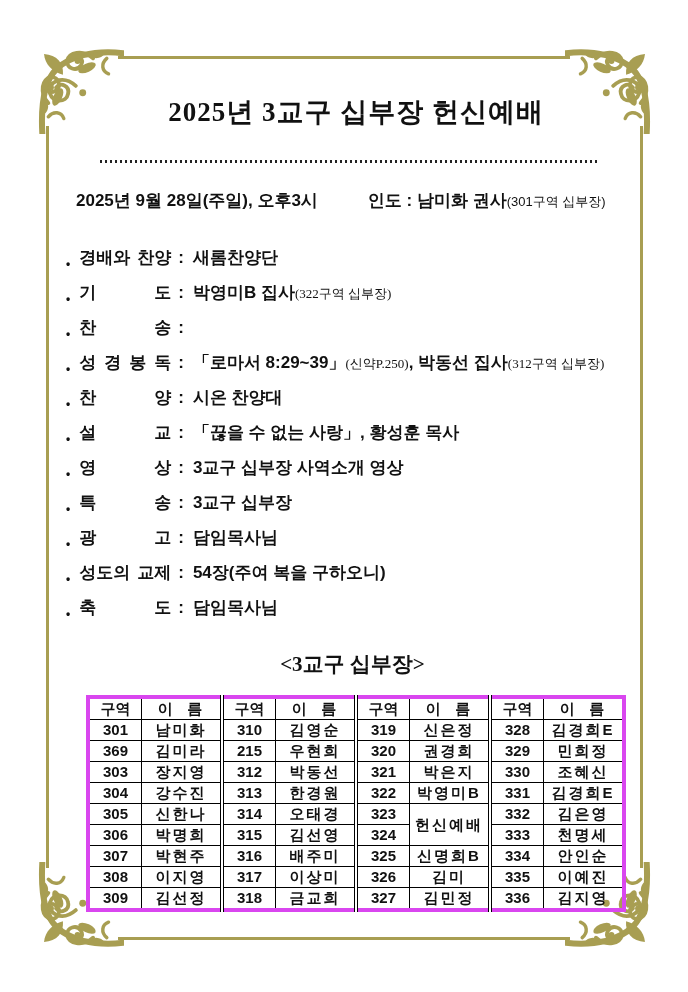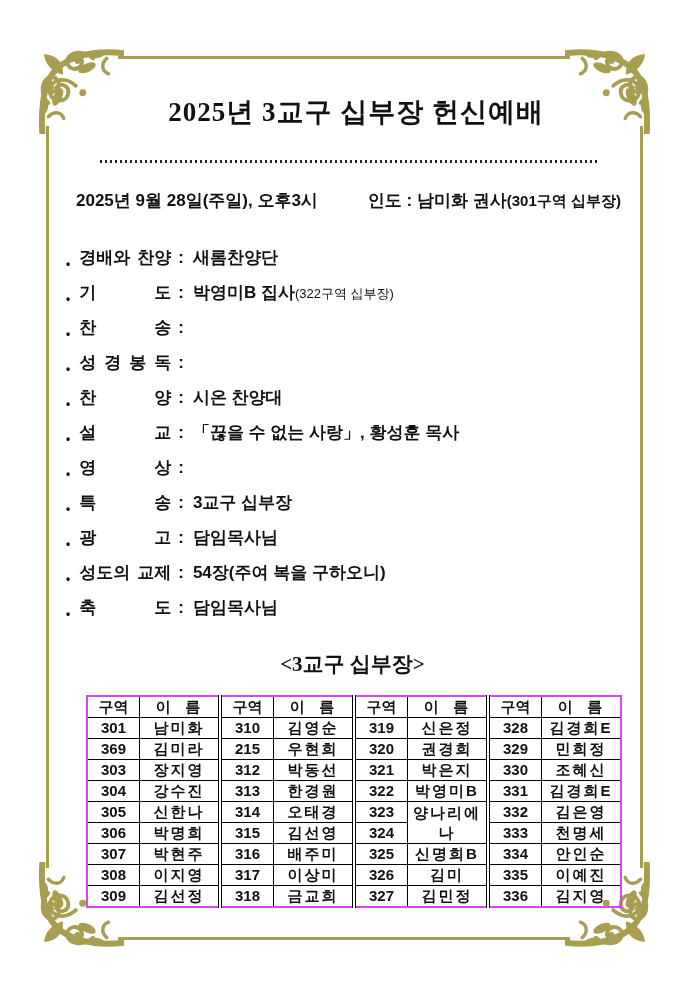--- a/index.html
+++ b/index.html
@@ -26,36 +26,36 @@
   }
   .dotted{
     position:absolute;top:160px;left:100px;width:500px;height:3px;
     background:repeating-linear-gradient(90deg,#222 0 2px,transparent 2px 5px);
   }
   .dateline{
     position:absolute;top:189px;left:76px;right:40px;
     font-size:17px;font-weight:700;white-space:nowrap;
   }
   .dateline .leader{margin-left:50px;}
-  .small{font-size:15px;font-weight:700;}
+  .small{font-size:13px;font-weight:400;}
 
   #program-list{position:absolute;top:246px;left:66px;right:30px;margin:0;padding:0;list-style:none;}
   .program-item{display:flex;align-items:baseline;height:35px;font-size:17px;font-weight:700;white-space:nowrap;}
   .bullet{align-self:center;font-size:12px;margin-right:9px;line-height:1;}
   .label{display:flex;justify-content:space-between;width:92px;flex:0 0 92px;}
   .colon{margin:0 9px 0 7px;}
-  .value .seg.small{font-size:13px;font-weight:400;}
+  .value .seg.small{font-size:13px;font-weight:400;font-family:Liberation Serif, serif;}
 
   .roster-title{
     position:absolute;top:650px;left:0;right:0;text-align:center;margin:0;
     font-family:"Liberation Serif",serif;font-size:21px;font-weight:700;padding-left:17px;
   }
   #roster-table{
     position:absolute;top:695px;left:86px;
-    border-collapse:collapse;border:2px solid #d946ef;
+    border-collapse:collapse;border:4px solid #d946ef;
     font-size:15px;font-weight:700;table-layout:fixed;
   }
   #roster-table th,#roster-table td{
     border:1px solid #000;text-align:center;padding:0;height:20px;line-height:20px;
   }
   #roster-table .zone{width:51px;}
   #roster-table .name{width:78px;letter-spacing:2px;}
   #roster-table th{white-space:pre;letter-spacing:0;}
   #roster-table .gs{border-left:4px double #000;}
 </style>
@@ -141,20 +141,21 @@
       </li>
       <li class="program-item">
         <span class="bullet">•</span>
         <span class="label">
           <span class="word">성</span>
           <span class="word">경</span>
           <span class="word">봉</span>
           <span class="word">독</span>
         </span>
         <span class="colon">:</span>
+        <span class="value"><span class="seg">「로마서 8:29~39」</span><span class="seg small">(신약P.250)</span><span class="seg">, 박동선 집사</span><span class="seg small">(312구역 십부장)</span></span>
       </li>
       <li class="program-item">
         <span class="bullet">•</span>
         <span class="label">
           <span class="word">찬</span>
           <span class="word">양</span>
         </span>
         <span class="colon">:</span>
         <span class="value"><span class="seg">시온 찬양대</span></span>
       </li>
@@ -167,20 +168,21 @@
         <span class="colon">:</span>
         <span class="value"><span class="seg">「끊을 수 없는 사랑」, 황성훈 목사</span></span>
       </li>
       <li class="program-item">
         <span class="bullet">•</span>
         <span class="label">
           <span class="word">영</span>
           <span class="word">상</span>
         </span>
         <span class="colon">:</span>
+        <span class="value"><span class="seg">3교구 십부장 사역소개 영상</span></span>
       </li>
       <li class="program-item">
         <span class="bullet">•</span>
         <span class="label">
           <span class="word">특</span>
           <span class="word">송</span>
         </span>
         <span class="colon">:</span>
         <span class="value"><span class="seg">3교구 십부장</span></span>
       </li>
@@ -266,21 +268,21 @@
           <td class="name">박영미B</td>
           <td class="zone gs">331</td>
           <td class="name">김경희E</td>
         </tr>
         <tr>
           <td class="zone">305</td>
           <td class="name">신한나</td>
           <td class="zone gs">314</td>
           <td class="name">오태경</td>
           <td class="zone gs">323</td>
-          <td class="name" rowspan="2">양나리에나</td>
+          <td class="name" rowspan="2">헌신예배</td>
           <td class="zone gs">332</td>
           <td class="name">김은영</td>
         </tr>
         <tr>
           <td class="zone">306</td>
           <td class="name">박명희</td>
           <td class="zone gs">315</td>
           <td class="name">김선영</td>
           <td class="zone gs">324</td>
           <td class="zone gs">333</td>

